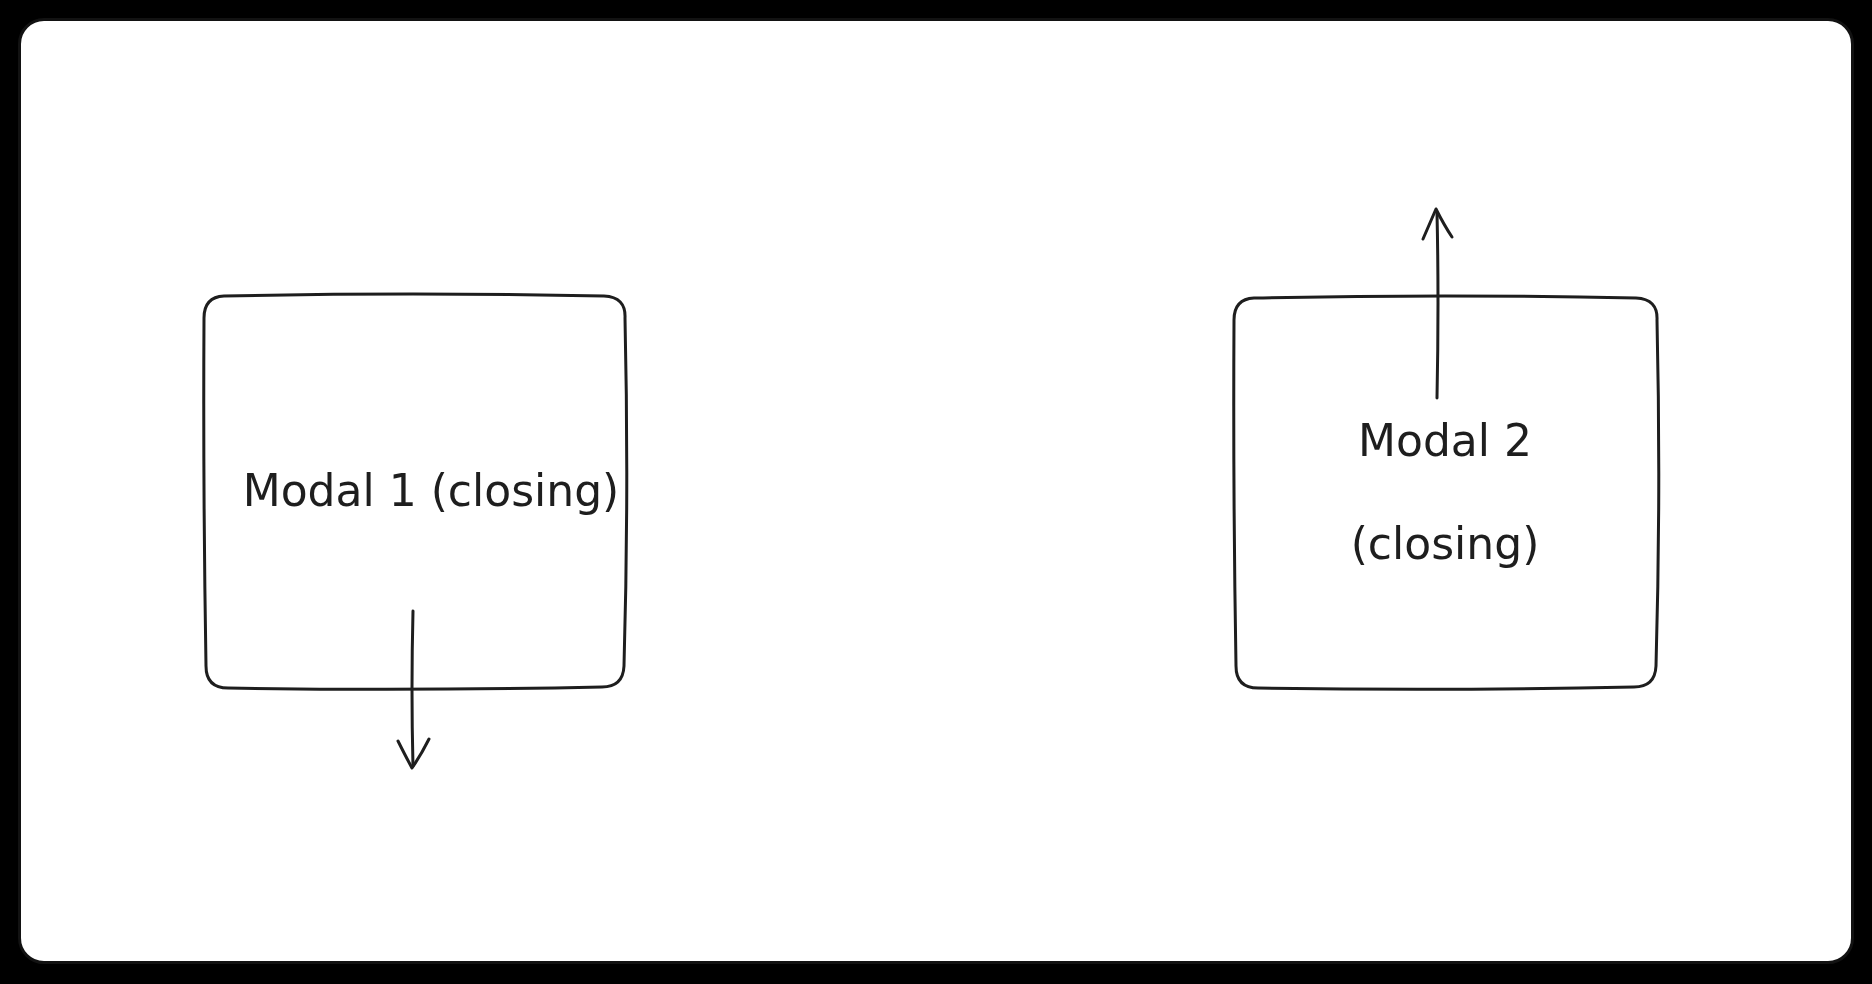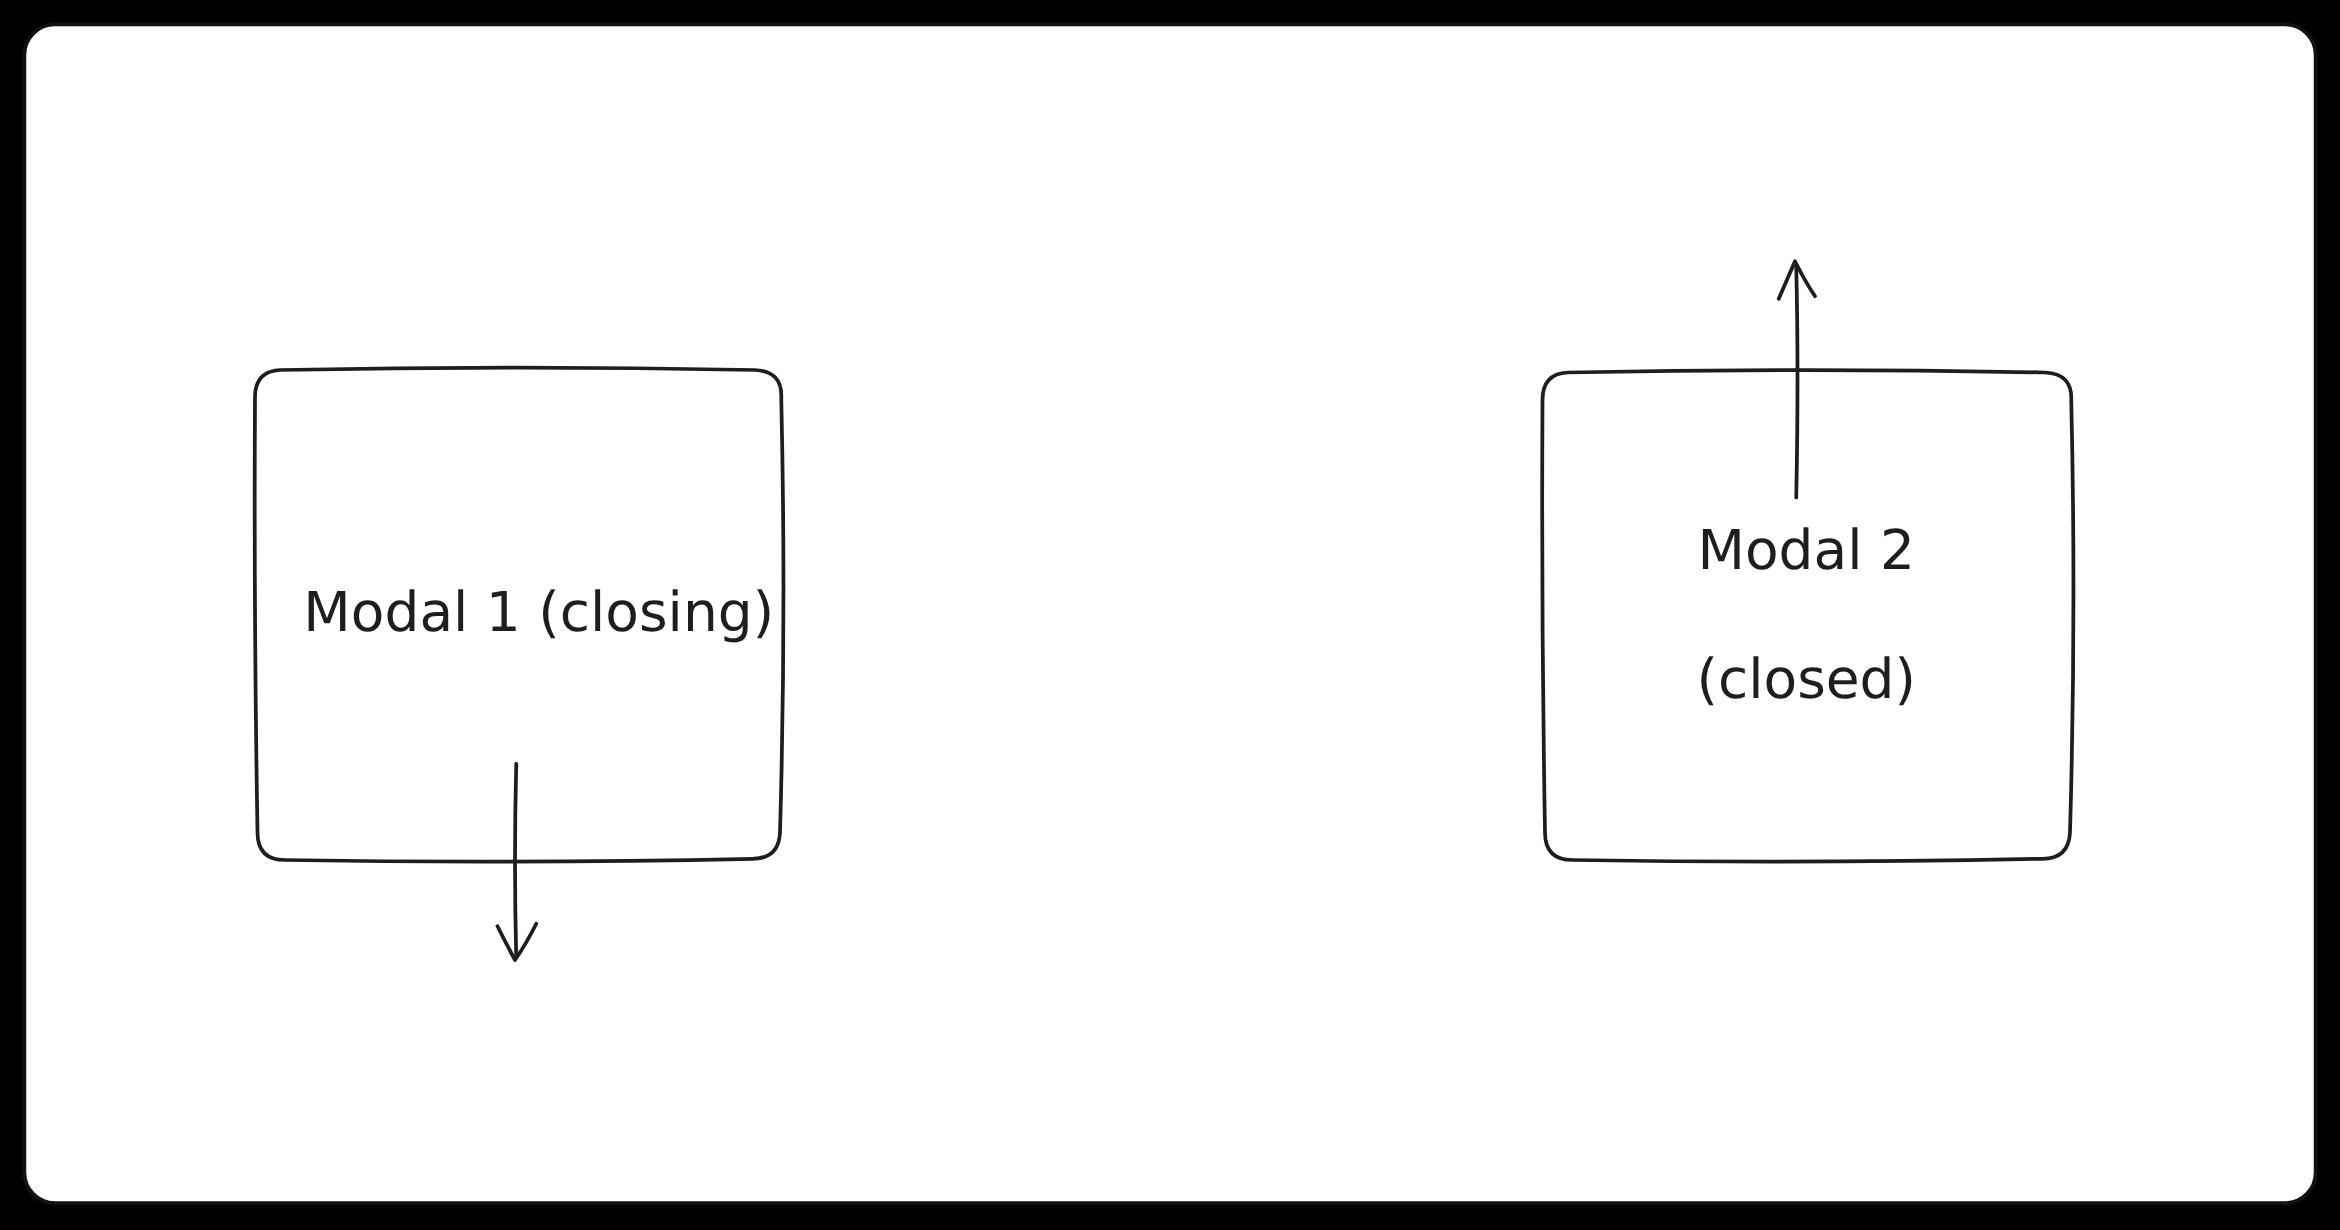--- a/index.html
+++ b/index.html
@@ -129,16 +129,16 @@
       <path d="M 1437 398 Q 1439 300 1437 213"></path>
       <path d="M 1423 239 Q 1430 223 1436 209 Q 1444 225 1452 237"></path>
     </g>
   </svg>
 
   <div class="label box-label label-modal1">Modal 1 (closing)</div>
 
 
   <div class="label box-label label-modal2">
     <div>Modal 2</div>
-    <div>(closed)</div>
+    <div>(closing)</div>
   </div>
 
 </div>
 
 </body></html>

